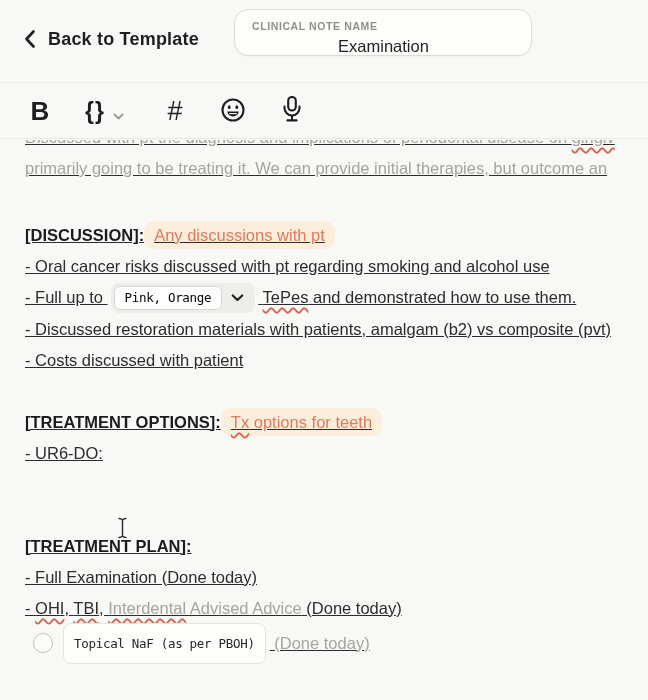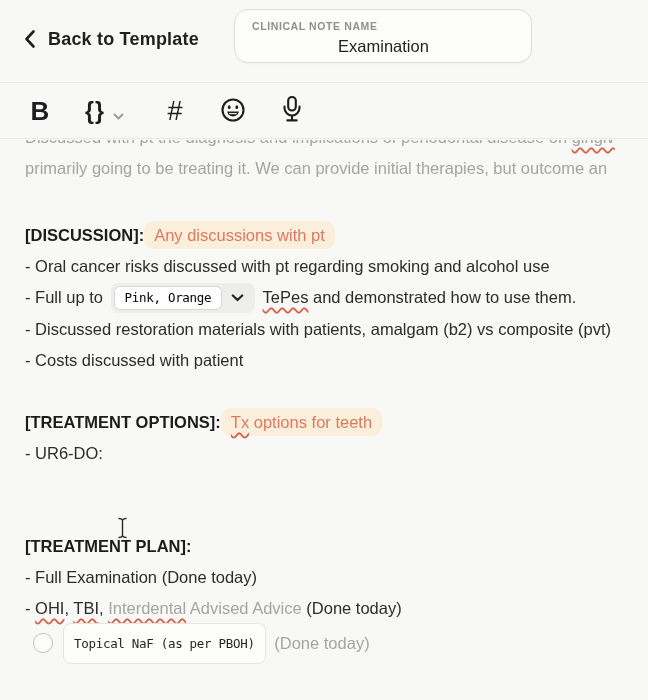--- a/index.html
+++ b/index.html
@@ -29,21 +29,21 @@
     background:var(--bg);
     z-index:3;
   }
   .back-btn{
     position:absolute;left:24px;top:24px;height:30px;
     display:flex;align-items:center;gap:12px;cursor:pointer;
   }
   .back-btn svg{display:block;}
   .back-label{font-size:18px;font-weight:700;color:#1f1f1f;letter-spacing:.2px;}
   .note-box{
-    position:absolute;left:234px;top:9px;width:298px;height:54px;
+    position:absolute;left:234px;top:9px;width:298px;height:47px;
     background:#fdfdfc;border:1px solid #dcdcd9;border-radius:14px;
     padding:9px 16px 0 17px;cursor:text;
     box-shadow:0 1px 2px rgba(0,0,0,.03);
   }
   .note-label{
     font-size:10.5px;font-weight:600;color:#8f8f8c;
     letter-spacing:.6px;line-height:14px;
   }
   .note-value{font-size:16.5px;color:#232323;line-height:24px;margin-top:1px;text-align:center;}
   
@@ -65,21 +65,21 @@
   .tb-hash{margin-left:36px;font-size:27px;font-weight:500;width:30px;}
   .tb-emoji{margin-left:30px;width:26px;}
   .tb-mic{margin-left:33px;width:26px;}
   
   .editor{
     position:absolute;top:140px;left:0;width:648px;height:560px;
     overflow:hidden;padding-left:25px;cursor:text;
   }
   .ed-line{
     line-height:31px;min-height:31px;white-space:nowrap;
-    font-size:16.5px;color:var(--dark);
+    font-size:16.5px;color:var(--dark);text-decoration:underline;
   }
   .ed-line.clip-first{margin-top:-18px;}
   .ed-line.sp36{min-height:36px;}
   .seg-gray{color:var(--gray);}
   .seg-bold{font-weight:700;color:var(--heading);}
   .sq{
     text-decoration-line:underline;
     text-decoration-style:wavy;
     text-decoration-color:var(--squig);
     text-decoration-thickness:1.5px;

